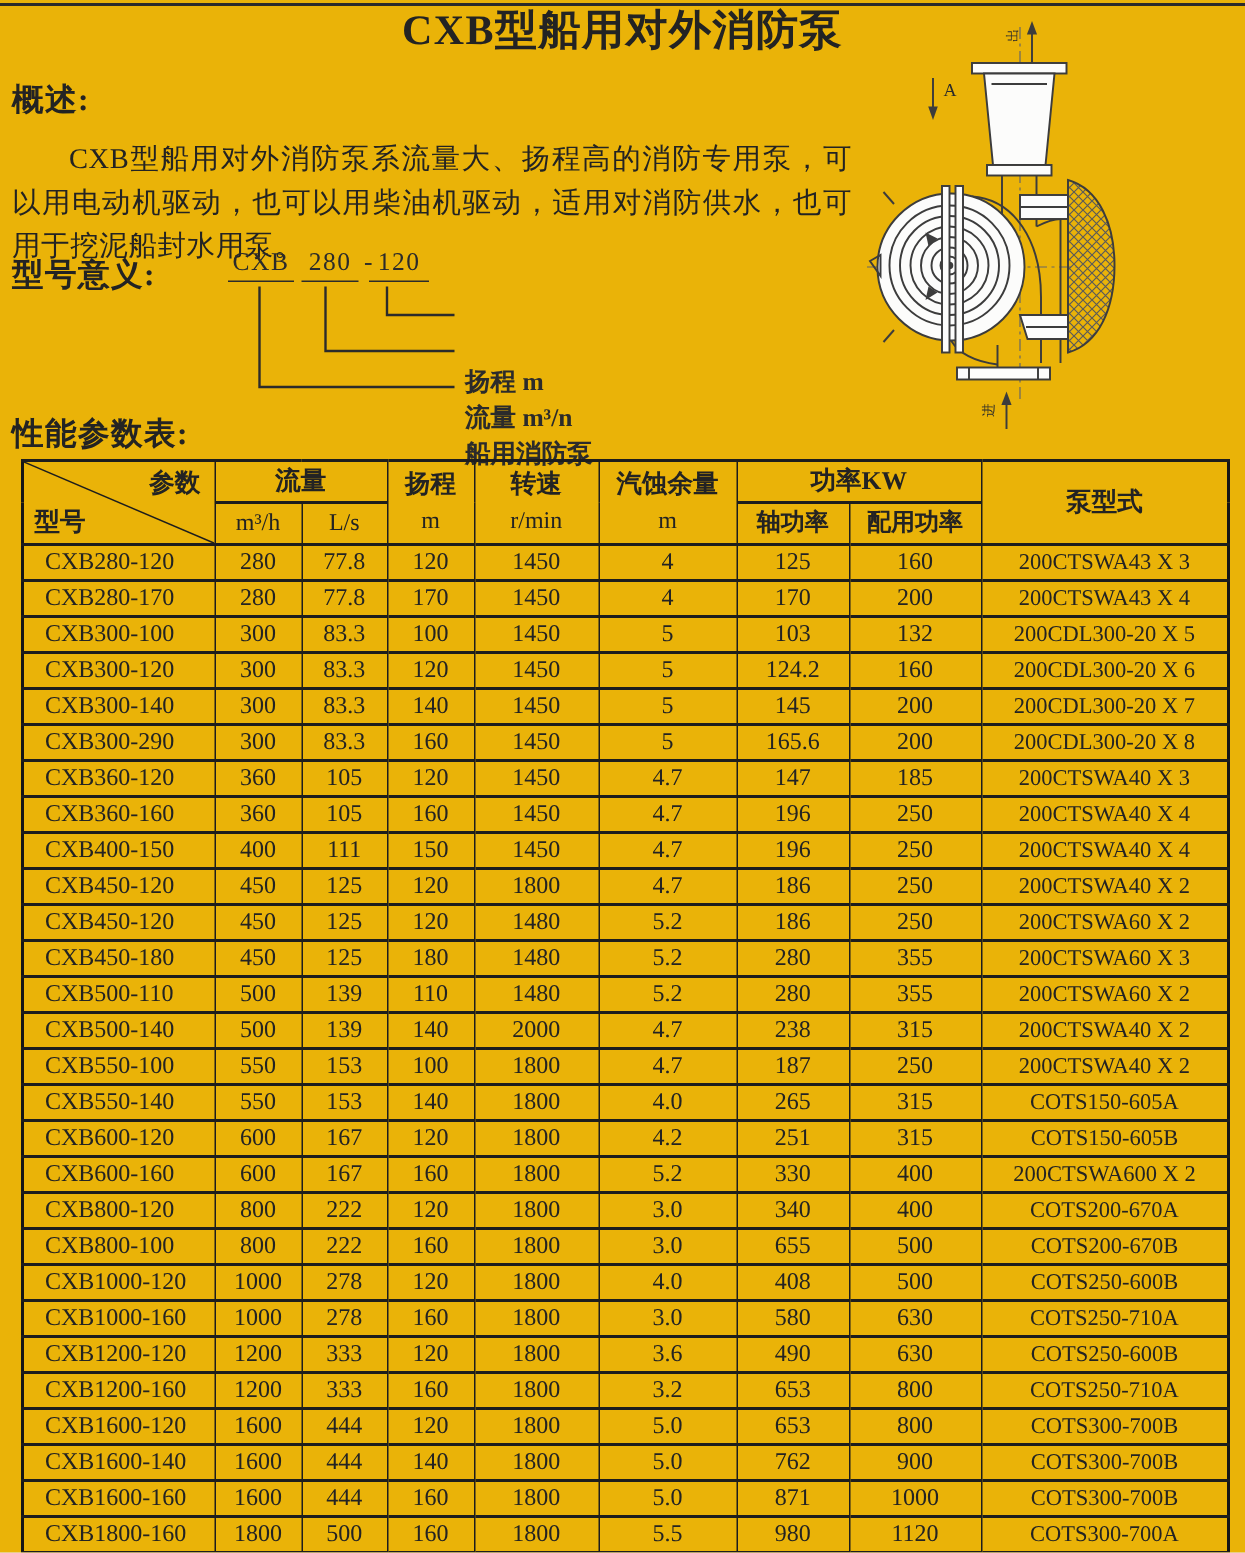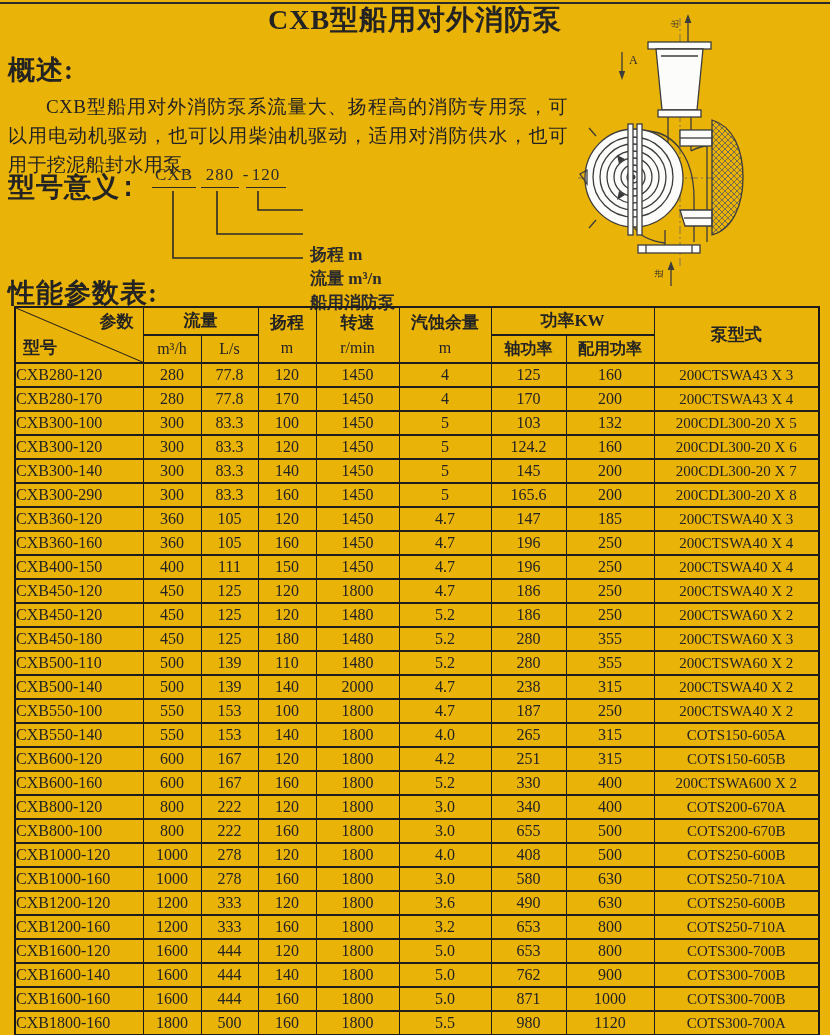--- a/index.html
+++ b/index.html
@@ -7,23 +7,23 @@
     position:relative;width:830px;height:1035px;margin:0;
     background:#eab308;overflow:hidden;
     font-family:"Liberation Serif","DejaVu Serif",serif;
     color:#232323;
   }
   .top-rule{position:absolute;left:0;top:2px;width:830px;height:2px;background:#2b2b2b;}
   .page-title{
     position:absolute;left:0;top:1px;width:830px;text-align:center;
     font-size:28px;font-weight:bold;letter-spacing:1px;
   }
-  .sec-heading{position:absolute;font-size:27px;font-weight:bold;letter-spacing:1px;}
+  .sec-heading{position:absolute;font-size:21px;font-weight:bold;letter-spacing:1px;}
   .overview-heading{left:8px;top:52px;}
-  .model-heading{left:8px;top:169px;font-family:Liberation Mono, monospace;}
+  .model-heading{left:8px;top:169px;}
   .table-heading{left:8px;top:275px;}
   .overview-par{
     position:absolute;left:8px;top:92px;width:560px;
     font-size:19px;line-height:29px;text-align:justify;text-indent:2em;
     letter-spacing:0.4px;
   }
   
   .model-diagram{position:absolute;left:140px;top:163px;width:430px;height:112px;}
   .model-code{position:absolute;left:0;top:0;font-size:17px;letter-spacing:1px;color:#2b2b2b;}
   .code-part{position:absolute;top:2px;text-align:center;border-bottom:1.6px solid #2b2b2b;padding-bottom:2px;}
@@ -47,21 +47,21 @@
   .perf-table th,.perf-table td{
     border:1px solid #1d1d1d;border-top-width:2px;border-bottom-width:2px;
     text-align:center;vertical-align:middle;overflow:hidden;white-space:nowrap;
     padding:0;
   }
   .perf-table thead th{font-size:17px;font-weight:bold;height:26px;line-height:24px;}
   .perf-table thead .unit-row th{font-weight:normal;font-size:16px;}
   .perf-table thead .two-line{line-height:25px;font-weight:bold;}
   .perf-table thead .two-line .unit{font-weight:normal;font-size:16px;}
   .perf-table tbody td{height:22px;font-size:16px;line-height:22px;}
-  .perf-table tbody td.model-cell{text-align:left;}
+  .perf-table tbody td.model-cell{text-align:left;padding-left:14px;}
   .perf-table tbody td.type-cell{font-size:15px;}
   .corner{position:relative;padding:0;}
   .corner .diag{position:absolute;left:0;top:0;width:100%;height:100%;}
   .corner .diag line{stroke:#1d1d1d;stroke-width:1.4;}
   .corner-top{position:absolute;right:9px;top:2px;font-size:17px;font-weight:bold;}
   .corner-bottom{position:absolute;left:7px;bottom:2px;font-size:17px;font-weight:bold;}
 </style>
 </head>
 <body>
 

